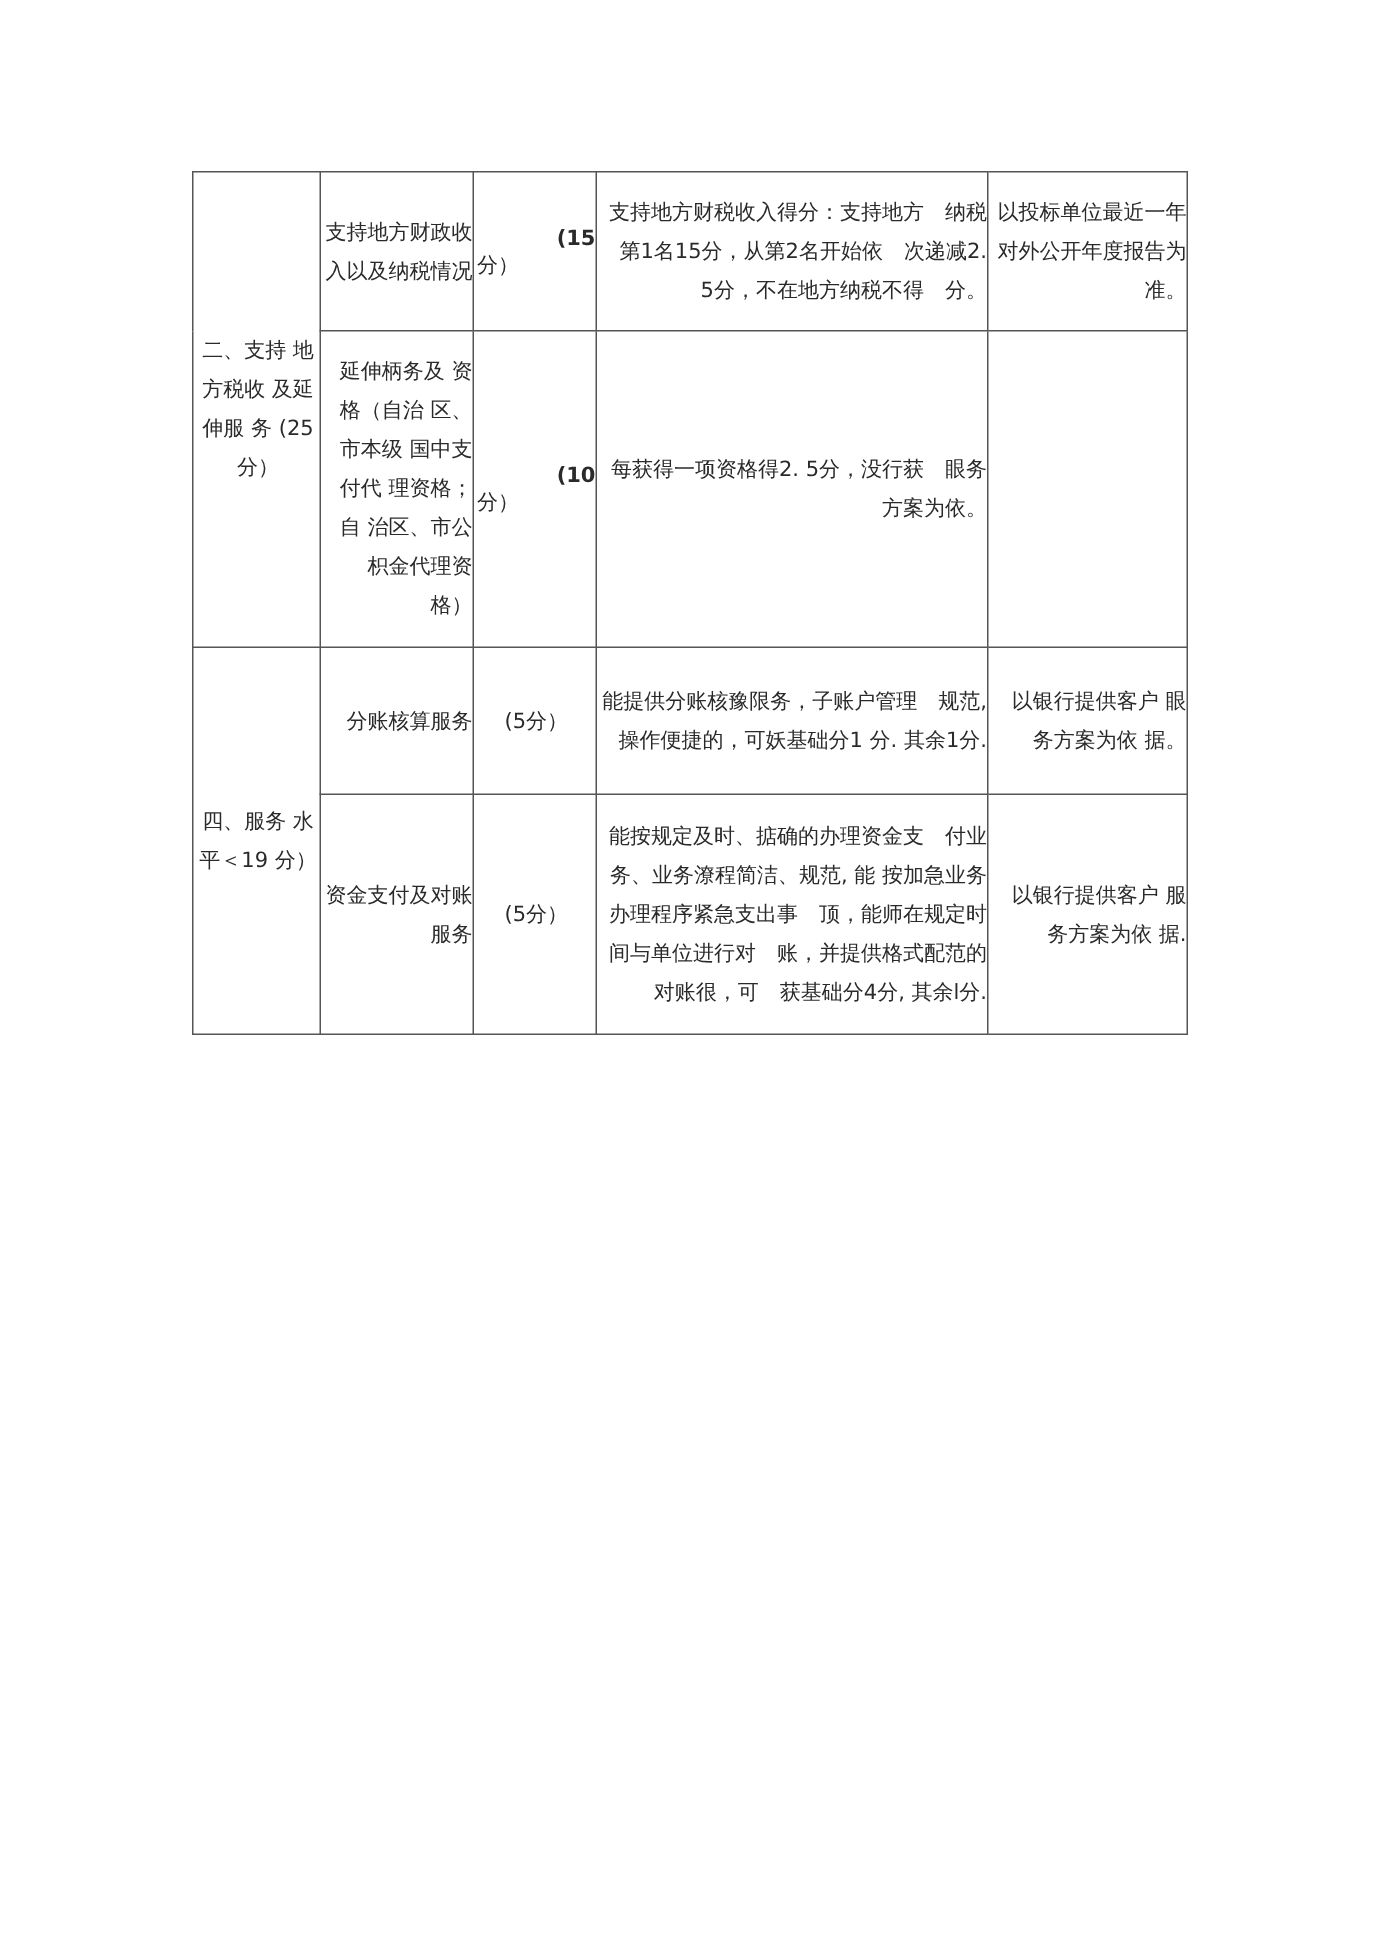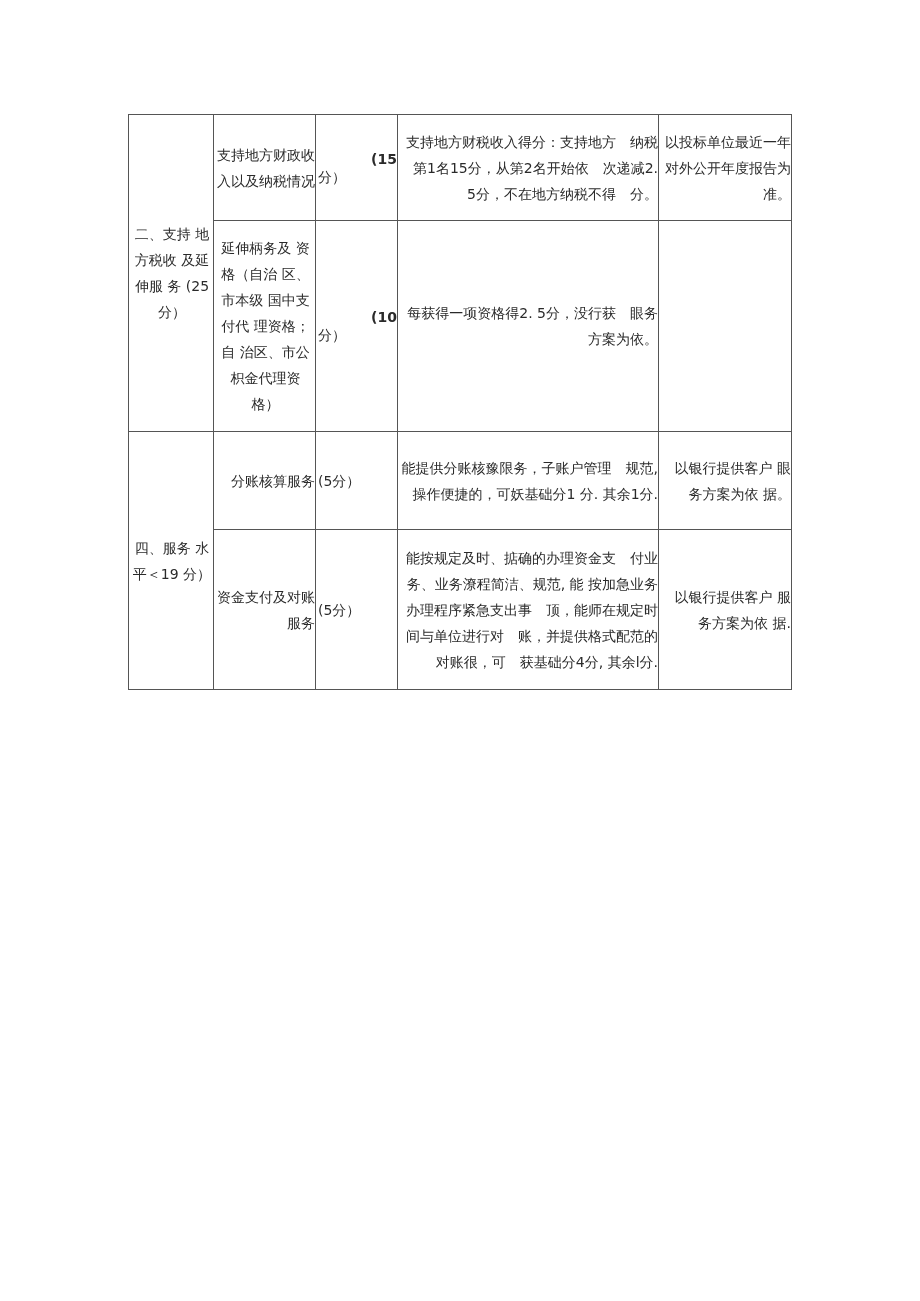--- a/index.html
+++ b/index.html
@@ -15,21 +15,21 @@
     border: 1px solid #555;
     padding: 0 0 0 2px;
     font-size: 14px;
     line-height: 26px;
     vertical-align: middle;
     word-break: break-all;
   }
   td.cat { text-align: center; }
   td.item { text-align: right; padding: 0 2px; }
   td.pts { text-align: left; }
-  td.pts.center { text-align: left; }
+  td.pts.center { text-align: center; }
   td.crit { text-align: right; padding-right: 0; }
   td.basis { text-align: right; }
   .pts-top { display: block; text-align: right; font-weight: bold; line-height: 18px; }
   .pts-bot { display: block; line-height: 18px; }
 </style>
 </head>
 <body>
 
 <div class="page">
   <table class="score">
@@ -45,21 +45,21 @@
       <td class="cat" rowspan="2">二、支持 地方税收 及延伸服 务 (25分）</td>
       <td class="item">支持地方财政收入以及纳税情况</td>
       <td class="pts">
         <span class="pts-top">(15</span>
         <span class="pts-bot">分）</span>
       </td>
       <td class="crit">支持地方财税收入得分：支持地方　纳税第1名15分，从第2名开始依　次递减2. 5分，不在地方纳税不得　分。</td>
       <td class="basis">以投标单位最近一年对外公开年度报告为准。</td>
     </tr>
     <tr style="height:211px">
-      <td class="item" style="text-align:center">延伸柄务及 资格（自治 区、市本级 国中支付代 理资格；自 治区、市公 枳金代理资 格）</td>
+      <td class="item" style="text-align:right">延伸柄务及 资格（自治 区、市本级 国中支付代 理资格；自 治区、市公 枳金代理资 格）</td>
       <td class="pts">
         <span class="pts-top">(10</span>
         <span class="pts-bot">分）</span>
       </td>
       <td class="crit">每获得一项资格得2. 5分，没行获　眼务方案为依。</td>
       <td class="basis"></td>
     </tr>
     <tr style="height:98px">
       <td class="cat" rowspan="2">四、服务 水平＜19 分）</td>
       <td class="item">分账核算服务</td>

